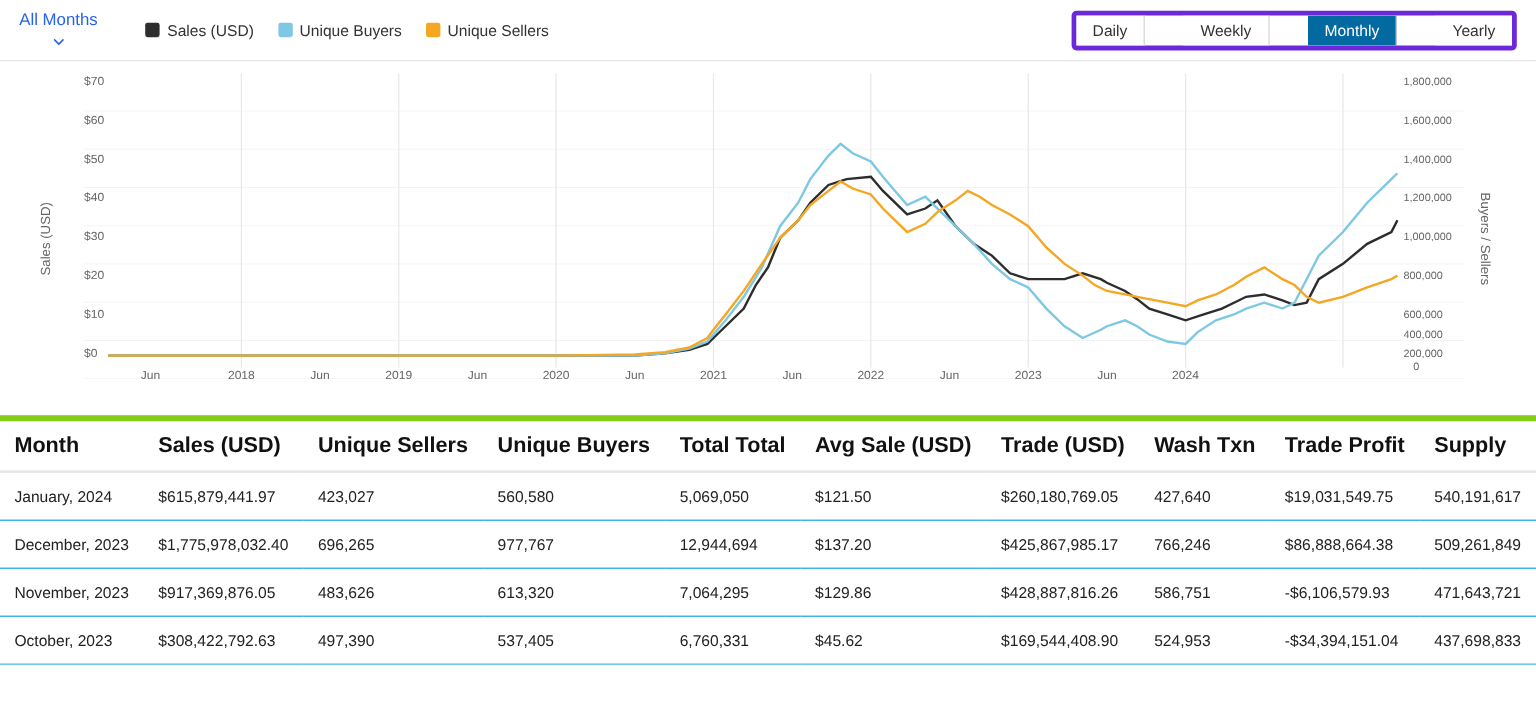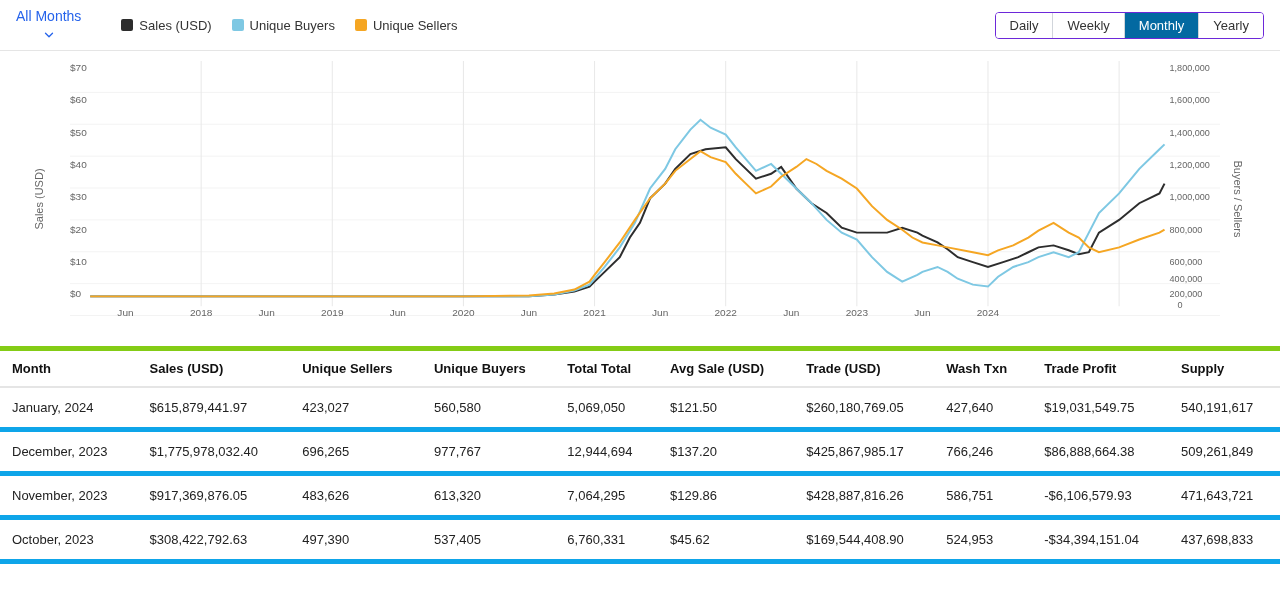--- a/index.html
+++ b/index.html
@@ -44,23 +44,24 @@
     }
 
     .legend-dot {
       width: 12px;
       height: 12px;
       border-radius: 2px;
     }
 
     .period-buttons {
       display: flex;
-      border: 1px solid #6d28d9;
+      border: 4px solid #6d28d9;
       border-radius: 4px;
       overflow: hidden;
+      gap: 32px;
     }
 
     .period-btn {
       padding: 5px 14px;
       border: none;
       background: #fff;
       cursor: pointer;
       font-size: 13px;
       color: #333;
       border-right: 1px solid #d1d5db;
@@ -109,30 +110,30 @@
     
     .data-table {
       width: 100%;
       border-collapse: collapse;
     }
 
     .data-table th {
       text-align: left;
       padding: 10px 12px;
       font-weight: 600;
-      font-size: 13px;
+      font-size: 18px;
       color: #111;
       border-bottom: 2px solid #e5e5e5;
     }
 
     .data-table td {
       padding: 12px 12px;
       font-size: 13px;
       color: #222;
-      border-bottom: 5px solid #0ea5e9;
+      border-bottom: 1px solid #0ea5e9;
     }
   </style>
 </head>
 <body>
 
 <div class="top-bar">
   <div style="display:flex; align-items:center; gap:40px;">
     <button class="filter-btn">
       <span>All Months</span>
       <svg viewBox="0 0 16 16" fill="none">

